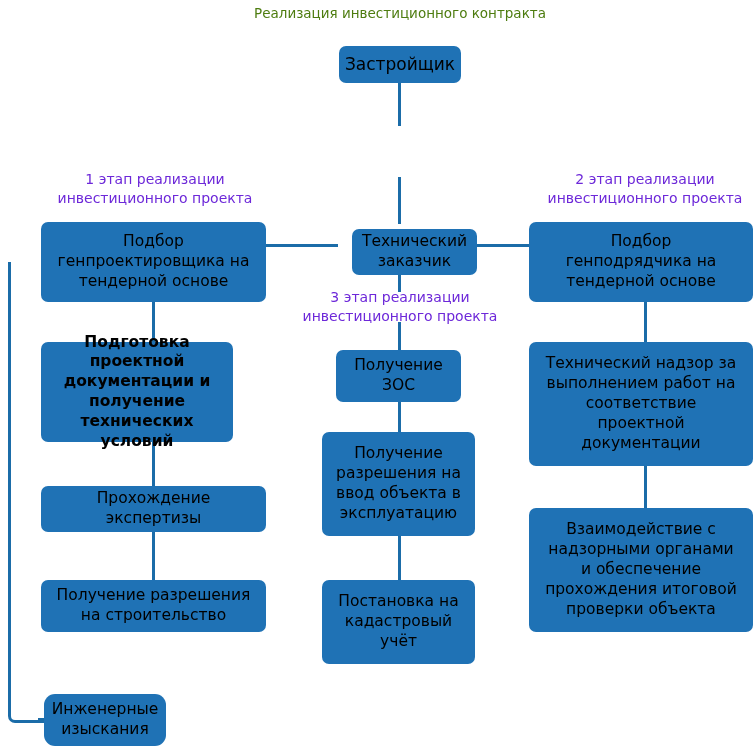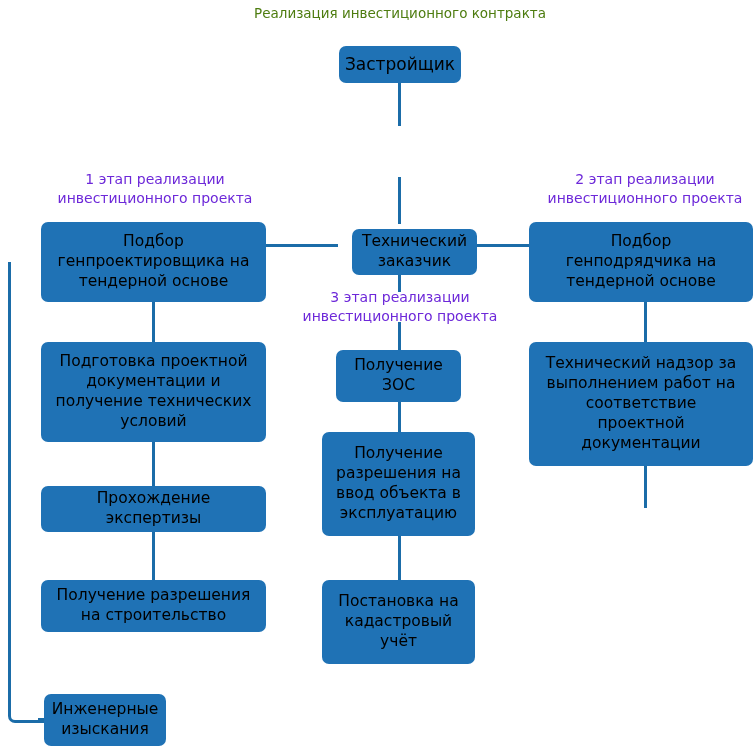--- a/index.html
+++ b/index.html
@@ -109,21 +109,21 @@
   <div class="node" style="left:352px; top:222px; width:125px; height:46px;margin-top:7px;">Технический
 заказчик</div>
 
   <div class="node" style="left:529px; top:222px; width:224px; height:80px;">Подбор
 генподрядчика  на
 тендерной основе</div>
 
   <div class="label" style="left:290px; top:288px; width:220px;">3 этап реализации
 инвестиционного проекта</div>
 
-  <div class="node" style="left:41px; top:342px; width:225px; height:100px;">Подготовка проектной
+  <div class="node" style="left:41px; top:342px; width:192px; height:100px;font-weight:bold;">Подготовка проектной
 документации и
 получение технических
 условий</div>
 
   <div class="node" style="left:336px; top:350px; width:125px; height:52px;">Получение
 ЗОС</div>
 
   <div class="node" style="left:529px; top:342px; width:224px; height:124px;">Технический надзор за
 выполнением работ на
 соответствие
@@ -131,24 +131,29 @@
 документации</div>
 
   <div class="node" style="left:322px; top:432px; width:153px; height:104px;">Получение
 разрешения на
 ввод объекта в
 эксплуатацию</div>
 
   <div class="node" style="left:41px; top:486px; width:225px; height:46px;">Прохождение
 экспертизы</div>
 
+  <div class="node" style="left:529px; top:508px; width:224px; height:124px;">Взаимодействие с
+надзорными органами
+и обеспечение
+прохождения итоговой
+проверки объекта</div>
 
   <div class="node" style="left:322px; top:580px; width:153px; height:84px;">Постановка на
 кадастровый
 учёт</div>
 
   <div class="node" style="left:41px; top:580px; width:225px; height:52px;">Получение разрешения
 на строительство</div>
 
-  <div class="node" style="left:44px; top:694px; width:122px; height:52px;">Инженерные
+  <div class="node" style="left:44px; top:694px; width:122px; height:52px;border-radius:11px;">Инженерные
 изыскания</div>
 
 </div>
 
 </body></html>

